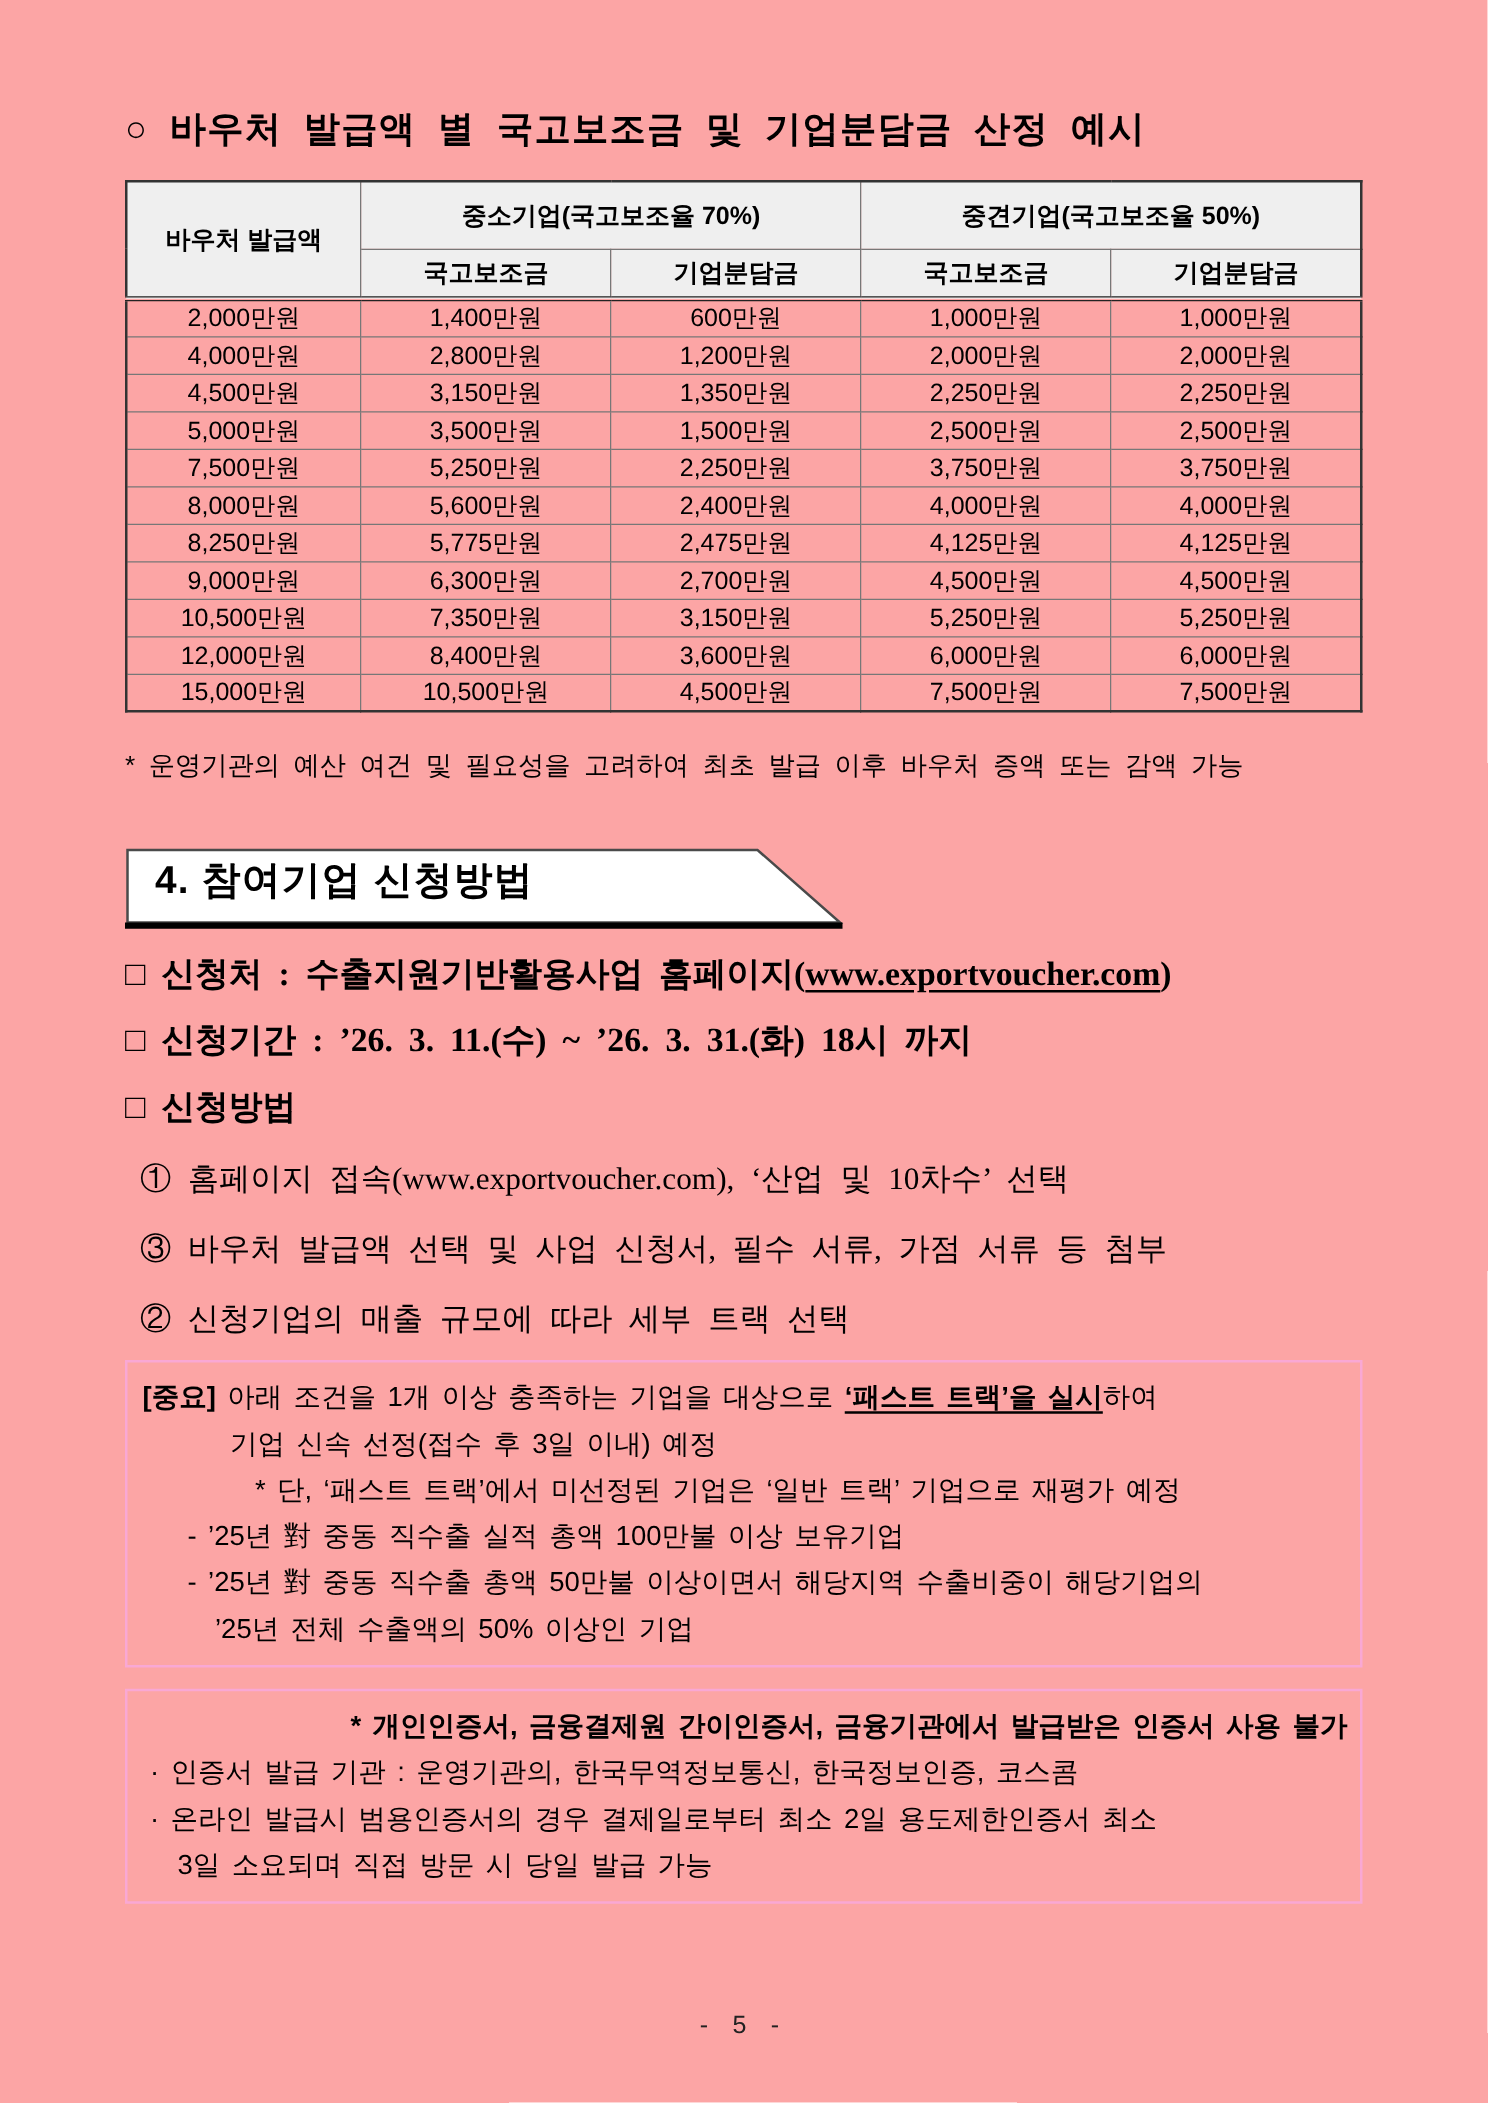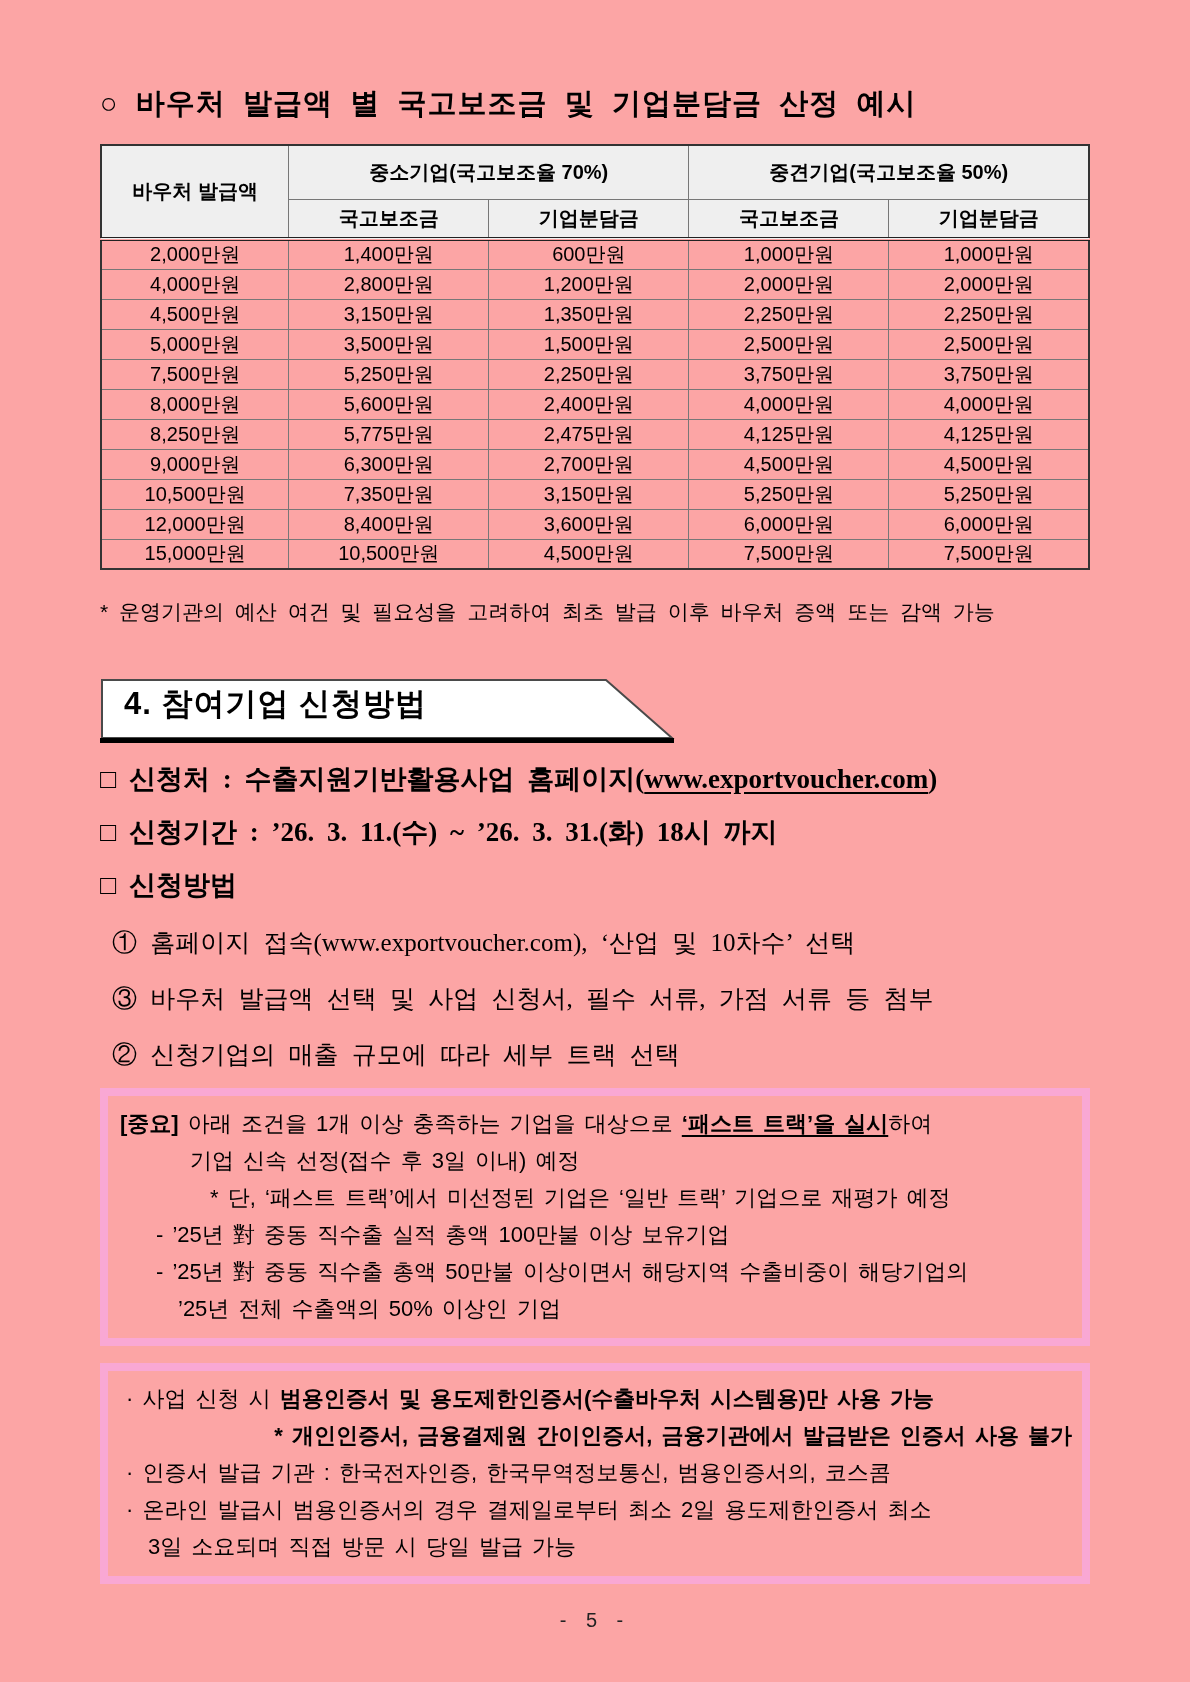--- a/index.html
+++ b/index.html
@@ -27,21 +27,21 @@
   .banner { position:relative; margin-top:52px; width:578px; height:66px; }
   .banner svg { position:absolute; left:0; top:0; }
   .banner-title { position:absolute; left:24px; top:26px; transform:translateY(-50%);
     font-weight:bold; font-size:31px; letter-spacing:1px; color:#000; white-space:nowrap; }
 
   .apply { font-family:"Liberation Serif",serif; color:#000; }
   .apply p { white-space:nowrap; }
   .apply p.sq { font-size:27px; font-weight:bold; word-spacing:6px; margin-top:17px; }
   .apply p.circ { font-size:25px; margin-top:23px; word-spacing:7px; padding-left:12px; }
 
-  .note-box { border:8px solid #f9a8d4; margin-top:17px; padding:9px 10px 11px 10px;
+  .note-box { border:2px solid #f9a8d4; margin-top:17px; padding:9px 10px 11px 10px;
     font-size:22px; word-spacing:3px; color:#000; }
   .note-box p { line-height:37px; white-space:nowrap; }
   .b1-l1{padding-left:2px;} .b1-l2{padding-left:72px;} .b1-l3{padding-left:92px;}
   .b1-l4{padding-left:38px;} .b1-l5{padding-left:38px;} .b1-l6{padding-left:60px;}
   .b2-l1{padding-left:8px;} .b2-l2{padding-left:34px;text-align:right;} .b2-l3{padding-left:8px;}
   .b2-l4{padding-left:8px;} .b2-l5{padding-left:30px;}
 
   .seg-b { font-weight:bold; }
   .seg-u { text-decoration:underline; text-underline-offset:4px; }
   .url { font-family:"Liberation Serif",serif; }
@@ -180,22 +180,21 @@
   <div class="note-box">
     <p class="b1-l1"><span class="seg-b">[중요]</span><span> 아래 조건을 1개 이상 충족하는 기업을 대상으로 </span><span class="seg-b seg-u">‘패스트 트랙’을 실시</span><span>하여</span></p>
     <p class="b1-l2"><span>기업 신속 선정(접수 후 3일 이내) 예정</span></p>
     <p class="b1-l3"><span>* 단, ‘패스트 트랙’에서 미선정된 기업은 ‘일반 트랙’ 기업으로 재평가 예정</span></p>
     <p class="b1-l4"><span>- ’25년 對 중동 직수출 실적 총액 100만불 이상 보유기업</span></p>
     <p class="b1-l5"><span>- ’25년 對 중동 직수출 총액 50만불 이상이면서 해당지역 수출비중이 해당기업의</span></p>
     <p class="b1-l6"><span>’25년 전체 수출액의 50% 이상인 기업</span></p>
   </div>
 
   <div class="note-box">
-    <p class="b2-l1"><span>· 사업 신청 시 </span><span class="seg-b">범용인증서 및 용도제한인증서(수출바우처 시스템용)만 사용 가능</span></p>
     <p class="b2-l2"><span class="seg-b">* 개인인증서, 금융결제원 간이인증서, 금융기관에서 발급받은 인증서 사용 불가</span></p>
-    <p class="b2-l3"><span>· 인증서 발급 기관 : 한국전자인증, 한국무역정보통신, 범용인증서의, 코스콤</span></p>
+    <p class="b2-l3"><span>· 인증서 발급 기관 : 운영기관의, 한국무역정보통신, 한국정보인증, 코스콤</span></p>
     <p class="b2-l4"><span>· 온라인 발급시 범용인증서의 경우 결제일로부터 최소 2일 용도제한인증서 최소</span></p>
     <p class="b2-l5"><span>3일 소요되며 직접 방문 시 당일 발급 가능</span></p>
   </div>
 
   <div class="page-number">- 5 -</div>
 
 </div>
 
 </body></html>

